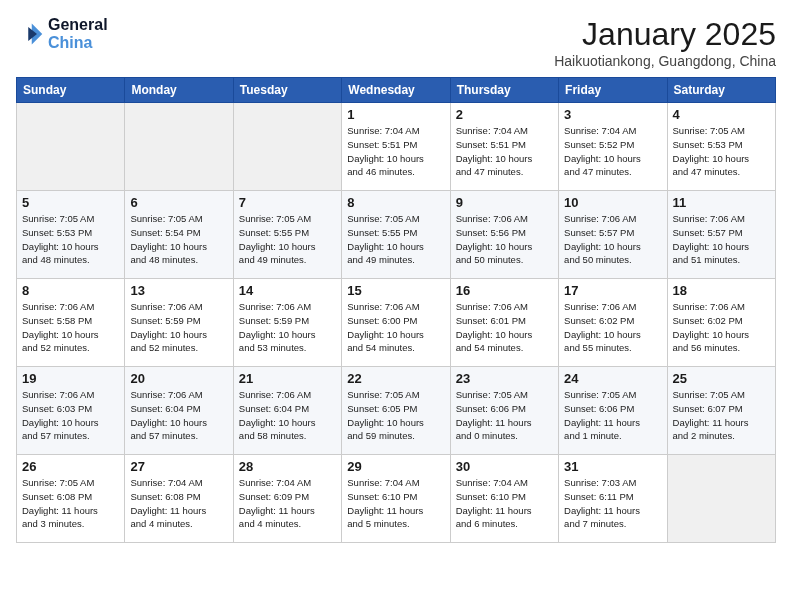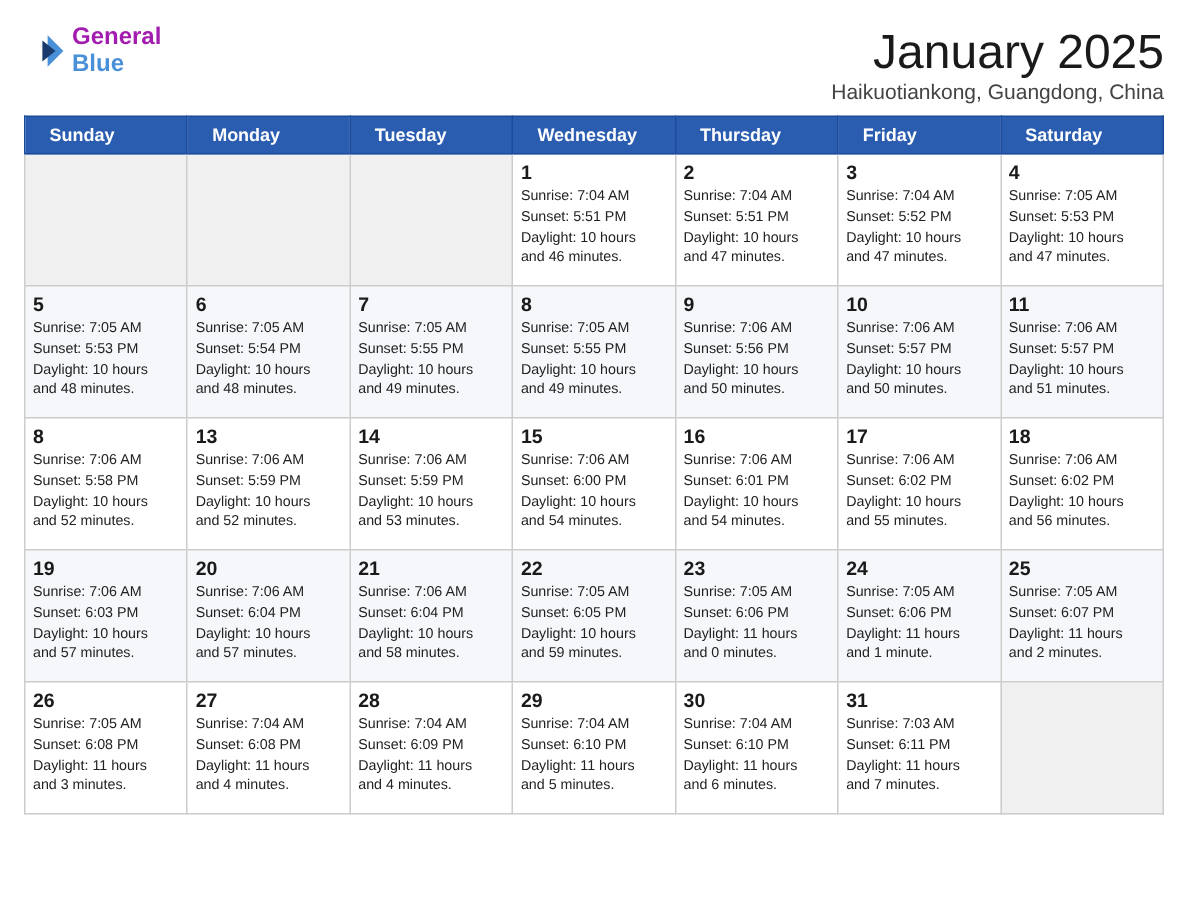--- a/index.html
+++ b/index.html
@@ -41,21 +41,21 @@
     .calendar {
       width: 100%;
       border-collapse: collapse;
       border: 1px solid #ccc;
     }
     .calendar th {
       background: #2a5db0;
       color: #fff;
       font-size: 12px;
       font-weight: bold;
-      padding: 5px 16px;
+      padding: 5px 6px;
       text-align: left;
       border: 1px solid #1a4a9a;
     }
     .calendar td {
       vertical-align: top;
       border: 1px solid #ccc;
       padding: 4px 5px;
       width: calc(100% / 7);
       height: 88px;
       background: #fff;
@@ -82,22 +82,22 @@
 </head>
 <body>
 
 <div class="header">
   <div class="logo">
     <svg class="logo-icon" viewBox="0 0 32 32">
       <polygon points="18,4 30,16 18,28" fill="#4a90d9"></polygon>
       <polygon points="14,8 24,16 14,24" fill="#1a3a6b"></polygon>
     </svg>
     <div>
-      <div style="font-size:16px;font-weight:bold;color:#a21caf;">General</div>
-      <div style="font-size:16px;font-weight:bold;color:#4a90d9;">Blue</div>
+      <div style="font-size:16px;font-weight:bold;color:#0f172a;">General</div>
+      <div style="font-size:16px;font-weight:bold;color:#4a90d9;">China</div>
     </div>
   </div>
   <div class="title-block">
     <div class="month-title">January 2025</div>
     <div class="subtitle">Haikuotiankong, Guangdong, China</div>
   </div>
 </div>
 
 <table class="calendar">
   <thead>

